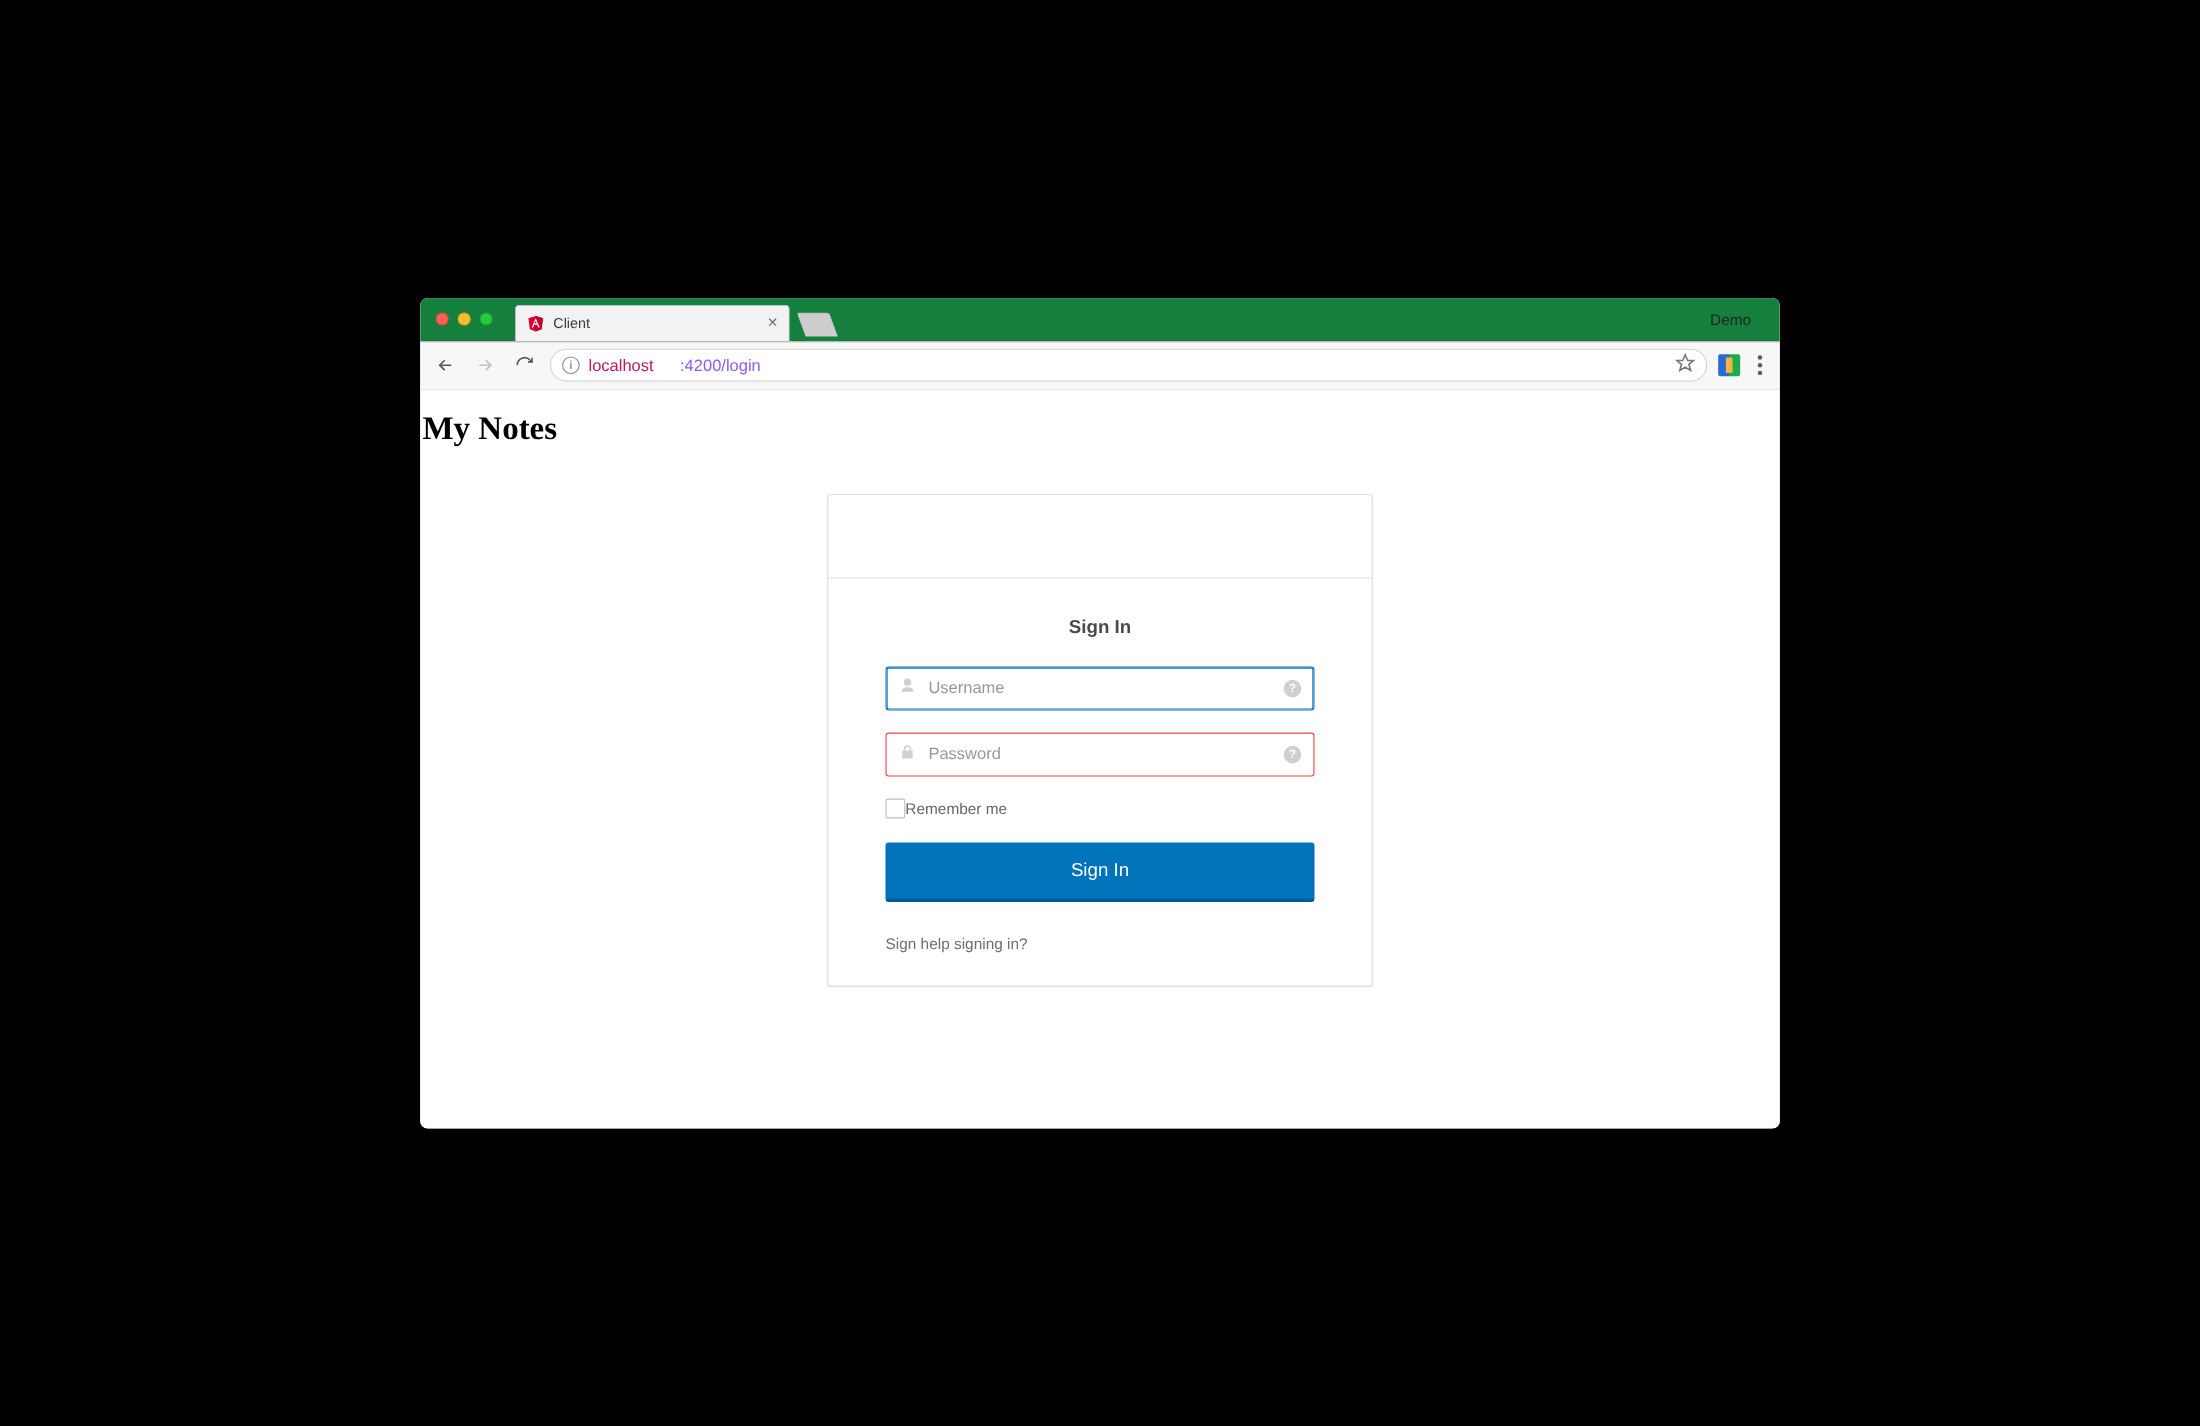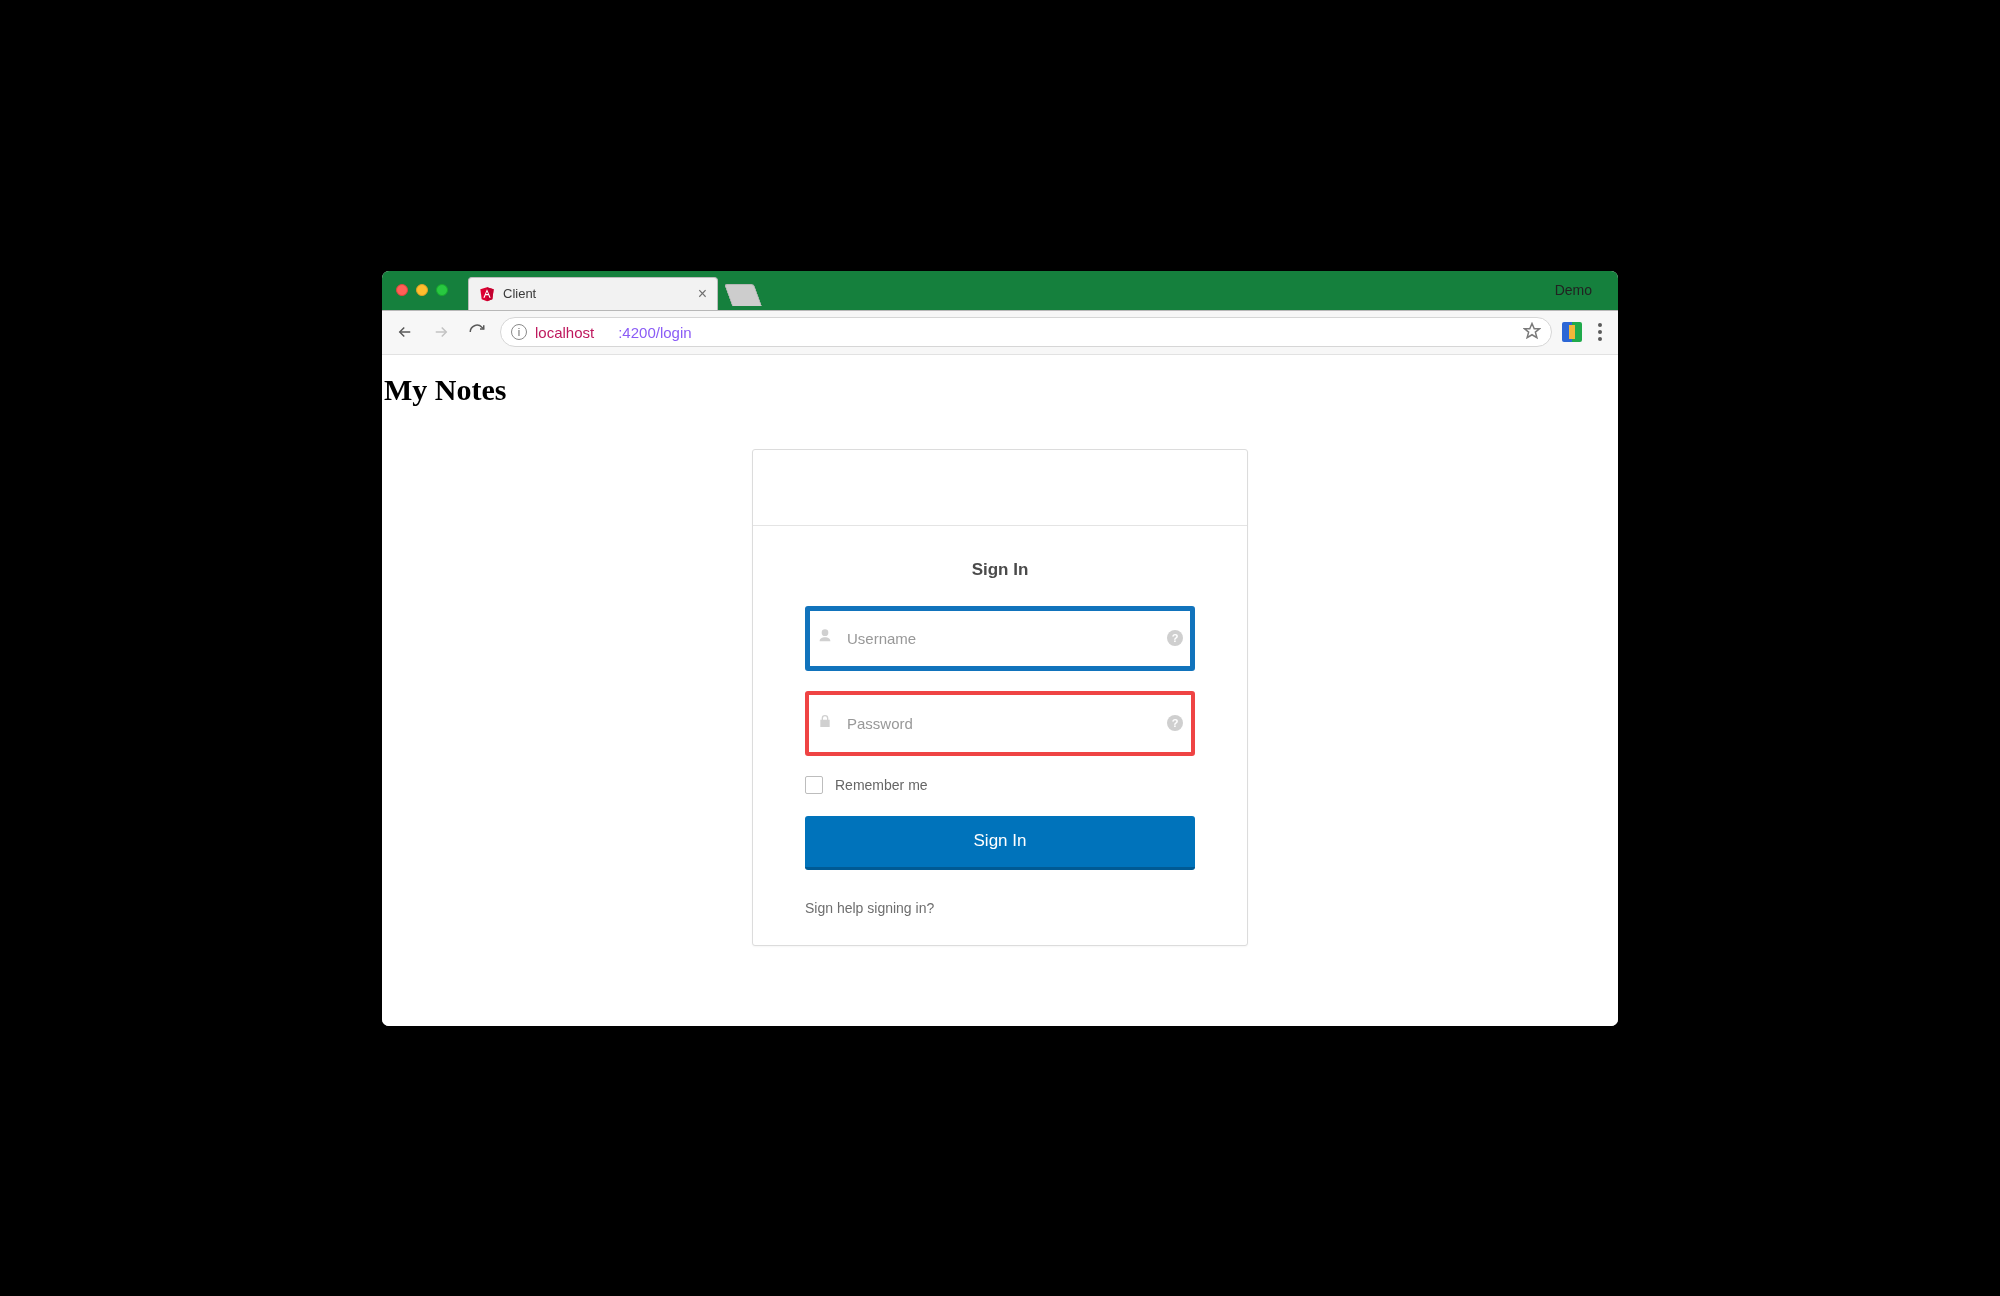--- a/index.html
+++ b/index.html
@@ -182,22 +182,22 @@
     margin-bottom: 26px;
     font-family: "Helvetica Neue", Arial, sans-serif;
   }
 
   .field {
     position: relative;
     margin-bottom: 20px;
   }
   .field input {
     width: 100%;
-    height: 65px;
-    border: 4px solid #ef4444;
+    height: 40px;
+    border: 1px solid #ef4444;
     border-radius: 3px;
     padding: 0 40px 0 38px;
     font-size: 15px;
     color: #701a75;
     outline: none;
   }
   .field.focused input {
     border-color: #1173bc;
     box-shadow: 0 0 0 1px #1173bc inset;
   }
@@ -213,21 +213,21 @@
     border-radius: 50%;
     background: #cfcfcf;
     color: #fff;
     font-size: 11px;
     font-weight: 700;
     display: flex; align-items: center; justify-content: center;
     cursor: pointer;
   }
 
   .remember {
-    display: flex; align-items: center; gap: 12px;
+    display: flex; align-items: center; gap: 0;
     margin: 6px 0 22px;
     font-size: 14px;
     color: #666;
     cursor: pointer;
   }
   .remember .box {
     width: 18px; height: 18px;
     border: 1px solid #bdbdbd;
     border-radius: 2px;
     background: #fff;

